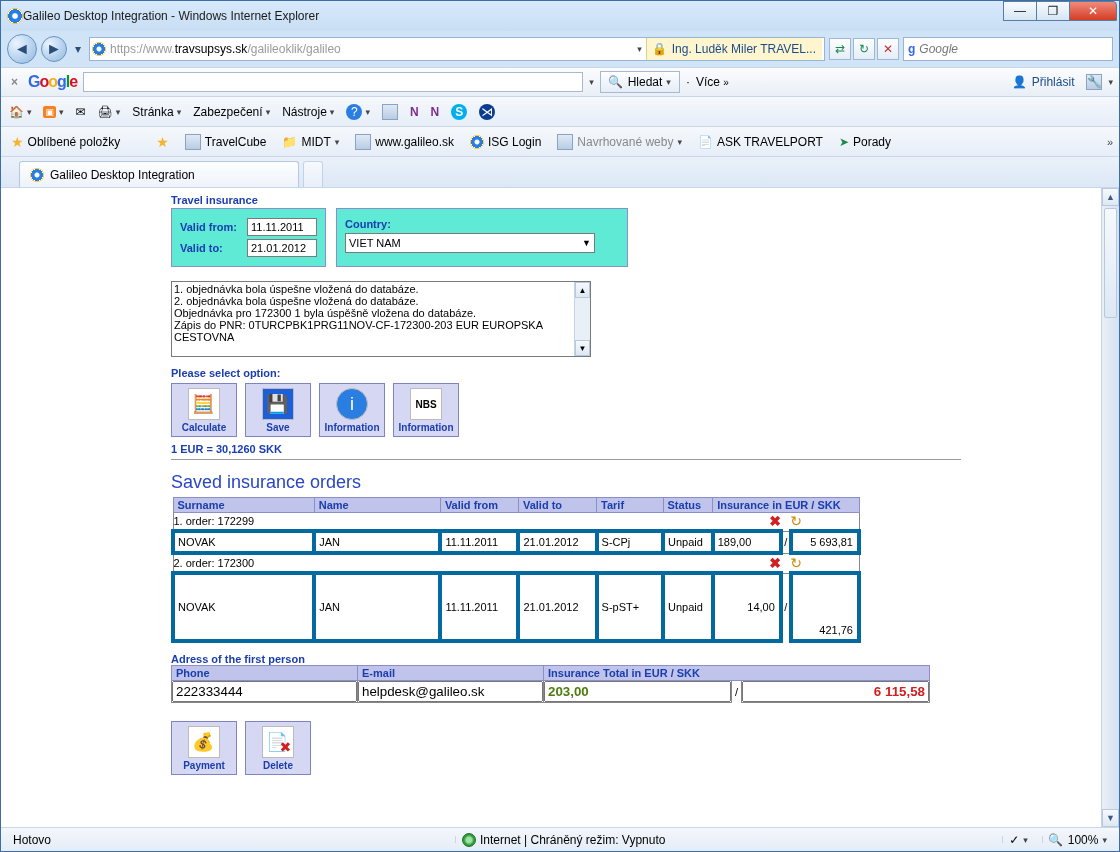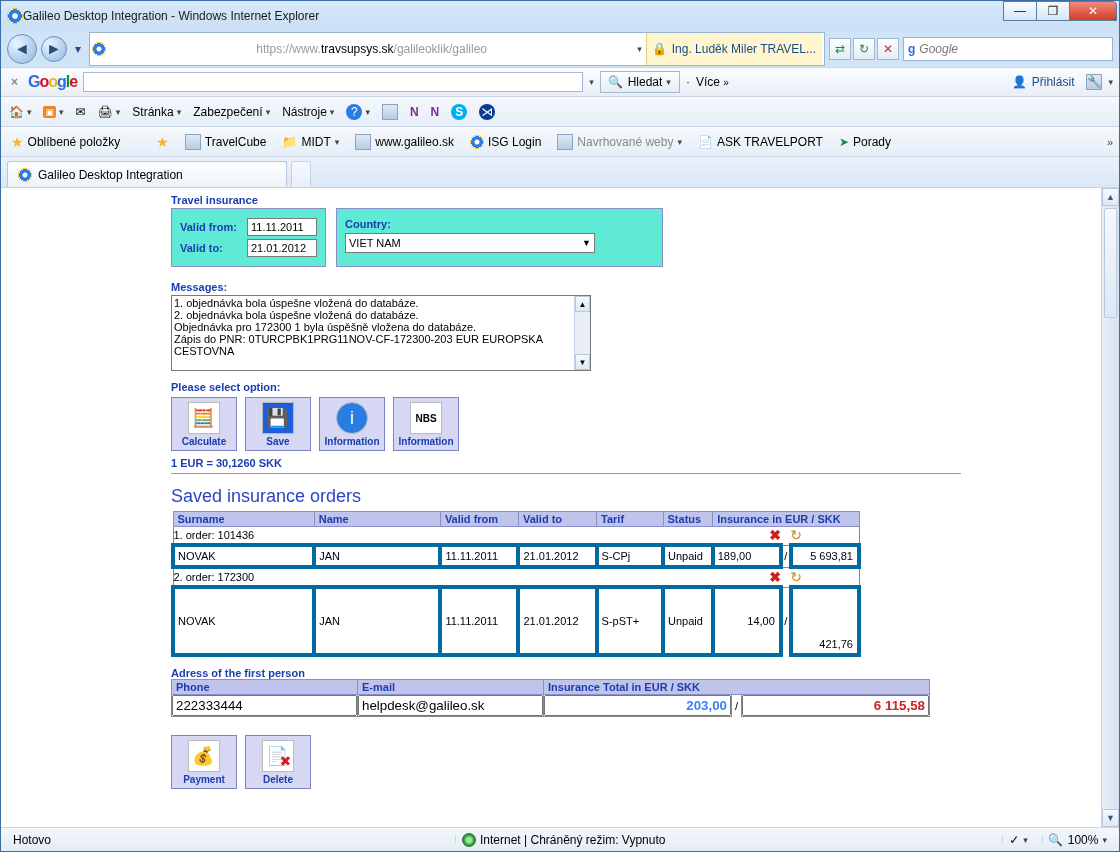--- a/index.html
+++ b/index.html
@@ -51,25 +51,24 @@
   .navbtn {
     width:30px; height:30px; border-radius:50%;
     background: radial-gradient(circle at 30% 30%, #eaf4ff, #8fb8e0);
     border:1px solid #6a93c0;
     display:flex; align-items:center; justify-content:center;
     color:#2a4e77; font-size:16px;
   }
   .navbtn.fwd { width:26px; height:26px; }
   .nav-drop { width:14px; display:flex; align-items:center; justify-content:center; color:#2a4e77; }
   .addrbar {
-    flex:1; height:34px;
+    flex:1; height:24px;
     background:#fff; border:1px solid #99b4d1;
     display:flex; align-items:center; padding:0 2px;
     gap:4px;
-    text-align:center;
   }
   .addrbar .url { flex:1; color:#9a9a9a; white-space:nowrap; overflow:hidden; }
   .addrbar .url .dark { color:#000; }
   .addrbar .lockseg {
     background:#fff6cf; border-left:1px solid #e0d080;
     height:100%; display:flex; align-items:center; padding:0 6px; gap:4px;
     color:#1a4b8a;
   }
   .addr-right { display:flex; align-items:center; gap:2px; }
   .smallbtn {
@@ -119,21 +118,21 @@
     border-bottom:1px solid #c9d6e8;
     display:flex; align-items:center; padding:0 6px; gap:8px;
   }
   .fav-item { display:flex; align-items:center; gap:4px; color:#000; padding:2px 4px; }
   .fav-item.dim { color:#888; }
   .star { color:#f6b42c; font-size:14px; }
 
   
   .tabstrip {
     height:30px; background:linear-gradient(#eaf1fa,#dce8f6);
-    display:flex; align-items:flex-end; padding:0 6px;
+    display:flex; align-items:flex-end; padding:0 18px;
   }
   .tab {
     height:26px; background:linear-gradient(#fdfeff,#eef3fa);
     border:1px solid #b5c8df; border-bottom:none;
     border-radius:3px 3px 0 0;
     display:flex; align-items:center; gap:6px; padding:0 10px;
     min-width:280px;
   }
   .tab.new { min-width:20px; padding:0 6px; margin-left:4px; opacity:0.7; }
 
@@ -404,33 +403,32 @@
         <div class="light-panel" style="width:155px;">
           <div class="form-row">
             <label style="width:68px;">Valid from:</label>
             <input class="text-input" style="width: 70px;" value="11.11.2011">
           </div>
           <div class="form-row">
             <label style="width:68px;">Valid to:</label>
             <input class="text-input" style="width: 70px;" value="21.01.2012">
           </div>
         </div>
-        <div class="light-panel" style="width:327px;">
+        <div class="light-panel" style="width:292px;">
           <div class="form-row">
               <label>Country:</label>
             </div>
           <div class="select">
             <span>VIET NAM</span>
             <span class="arr">▼</span>
           </div>
         </div>
       </div>
 
       <div style="height:14px;"></div>
-      <div class="fieldset-title">Messages:</div>
       <div class="msgbox">
         <div style="white-space:pre-wrap; padding-right:18px;">1. objednávka bola úspešne vložená do databáze.
 2. objednávka bola úspešne vložená do databáze.
 Objednávka pro 172300 1 byla úspěšně vložena do databáze.
 Zápis do PNR: 0TURCPBK1PRG11NOV-CF-172300-203 EUR EUROPSKA CESTOVNA</div>
         <div class="msg-scroll">
           <div class="a">▲</div>
             <div style="flex:1"></div>
             <div class="a">▼</div>
         </div>
@@ -468,21 +466,21 @@
           <th style="width:145px;">Surname</th>
           <th style="width:130px;">Name</th>
           <th style="width:80px;">Valid from</th>
           <th style="width:80px;">Valid to</th>
           <th style="width:68px;">Tarif</th>
           <th style="width:50px;">Status</th>
           <th colspan="3">Insurance in EUR / SKK</th>
         </tr>
 
         <tr class="orderhdr">
-          <td colspan="6" style="border:1px solid #888; border-right:none;">1. order: 101436</td>
+          <td colspan="6" style="border:1px solid #888; border-right:none;">1. order: 172299</td>
           <td colspan="3" class="acts" style="border:1px solid #888; border-left:none;">
             <span class="xicon">✖</span>&nbsp;&nbsp;
             <span class="refresh">↻</span>
           </td>
         </tr>
         <tr>
           <td><input class="cell-input" value="NOVAK" style=""></td>
           <td><input class="cell-input" value="JAN" style=""></td>
           <td><input class="cell-input" value="11.11.2011" style=""></td>
           <td><input class="cell-input" value="21.01.2012" style=""></td>
@@ -518,21 +516,21 @@
       <table class="addr">
         <tbody>
             <tr>
           <th style="width:145px;">Phone</th>
           <th style="width:165px;">E-mail</th>
           <th colspan="3" style="width:175px;">Insurance Total in EUR / SKK</th>
         </tr>
         <tr>
           <td><input class="cell-input" value="222333444" style=""></td>
           <td><input class="cell-input" value="helpdesk@galileo.sk" style=""></td>
-          <td style="width:78px;"><input class="cell-input red" style="text-align: right; color: #3b82f6;" readonly="" value="203,00"></td>
+          <td style="width:78px;"><input class="cell-input red" style="color: #4d7c0f;" readonly="" value="203,00"></td>
           <td style="width:10px;border:none;text-align:center;">/</td>
           <td style="width:82px;"><input class="cell-input red" style="text-align: right; color: rgb(208, 32, 32);" readonly="" value="6 115,58"></td>
         </tr>
       </tbody>
         </table>
 
       <div style="height:14px;"></div>
       <div class="btnrow">
         <div class="bigbtn">
           <div class="ico">💰</div>

